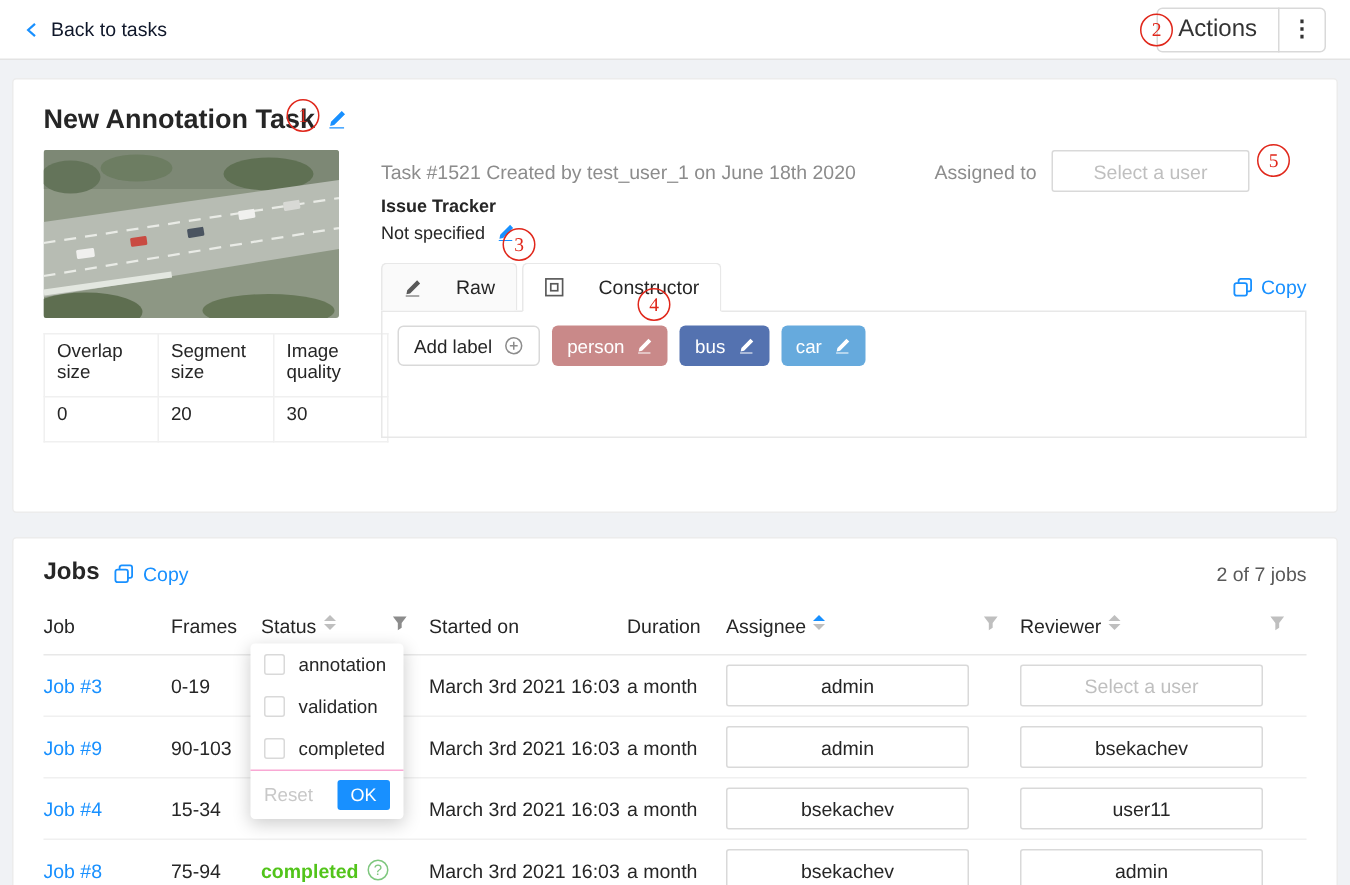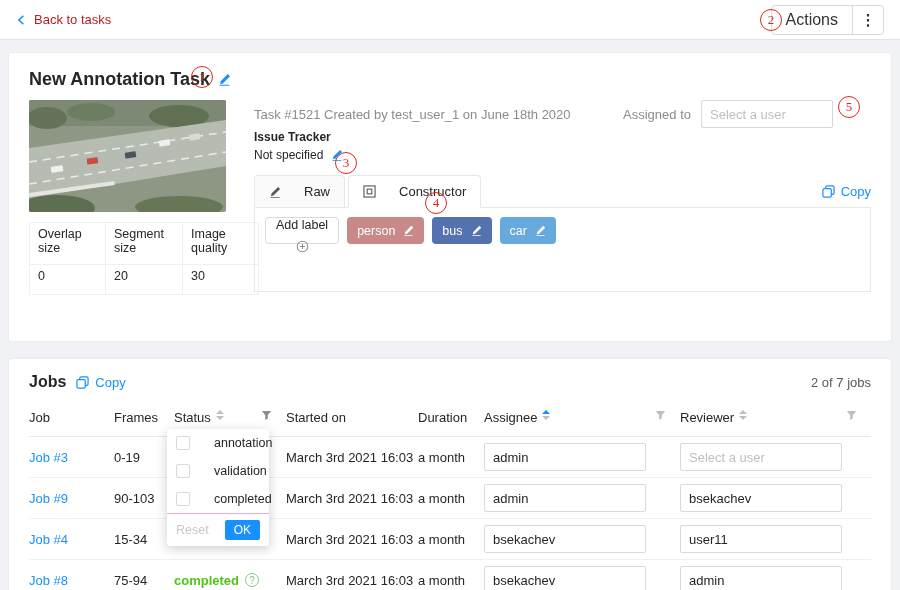--- a/index.html
+++ b/index.html
@@ -4,21 +4,21 @@
 <style>
   * { box-sizing: border-box; margin: 0; padding: 0; }
   html,body { width:900px; height:590px; }
   body { font-family: "Liberation Sans", sans-serif; background:#f0f2f5; }
   .page { position:relative; width:900px; height:590px; overflow:hidden; }
 
   
   .topbar { position:absolute; left:0; top:0; width:900px; height:40px; background:#fff;
             border-bottom:1px solid #e3e3e3; display:flex; align-items:center;
             justify-content:space-between; padding:0 16px; }
-  .back { color:#b91c1c; font-size:13px; display:flex; align-items:center; gap:7px;
+  .back { color:#0f172a; font-size:13px; display:flex; align-items:center; gap:7px;
           text-decoration:none; cursor:pointer; }
   .actions-group { display:flex; }
   .btn { height:30px; background:#fff; border:1px solid #d9d9d9; font-size:16px;
          color:#333; cursor:pointer; font-family:inherit; }
   .btn.actions { border-radius:4px 0 0 4px; padding:0 14px; }
   .btn.dots { border-radius:0 4px 4px 0; width:32px; margin-left:-1px; font-weight:bold;
               font-size:15px; line-height:1; }
 
   
   .card { position:absolute; left:8px; width:884px; background:#fff;
@@ -38,41 +38,41 @@
           font-size:12.5px; font-weight:400; color:#262626; vertical-align:top; }
   .params th { height:42px; width:66px; }
   .params td { height:30px; }
 
   .task-right { flex:1; padding-left:28px; display:flex; flex-direction:column; }
   .meta-row { display:flex; justify-content:space-between; align-items:center; }
   .meta-text { color:#8c8c8c; font-size:13px; }
   .assigned { display:flex; align-items:center; gap:10px; color:#8c8c8c; font-size:13px;
               margin-right:38px; }
   .txt-input { height:28px; border:1px solid #d9d9d9; border-radius:2px; padding:0 8px;
-               font-size:13px; color:#262626; font-family:inherit; background:#fff; }
+               font-size:13px; color:#262626; font-family:inherit; background:#fff;text-align:center; }
   .txt-input::placeholder { color:#bfbfbf; }
   .assigned .txt-input { width:132px; }
 
   .issue { margin-top:2px; font-size:12px; }
   .issue-label { font-weight:700; color:#262626; margin-bottom:4px; }
   .issue-value { color:#262626; display:flex; align-items:center; gap:8px; }
 
   .tabs { margin-top:13px; }
   .tabs-bar { display:flex; align-items:flex-end; border-bottom:1px solid #e8e8e8; }
   .tab { display:flex; align-items:center; gap:23px; padding:8px 14px; font-size:13px;
          color:#262626; background:#fafafa; border:1px solid #e8e8e8; border-bottom:none;
          border-radius:4px 4px 0 0; margin-right:3px; cursor:pointer; }
   .tab.active { background:#fff; margin-bottom:-1px; border-bottom:1px solid #fff; }
   .copy-link { margin-left:auto; color:#1890ff; font-size:13px; display:flex;
                align-items:center; gap:6px; cursor:pointer; padding-bottom:8px; }
   .tab-content { border:1px solid #e8e8e8; border-top:none; height:84px; padding:9px 10px;
                  display:flex; align-items:flex-start; gap:8px; }
   .add-label { display:flex; align-items:center; gap:8px; height:27px; padding:0 10px;
                background:#fff; border:1px solid #d9d9d9; border-radius:4px;
-               font-size:12.5px; color:#262626; cursor:pointer; font-family:inherit;flex-direction:column; }
+               font-size:12.5px; color:#262626; cursor:pointer; font-family:inherit; }
   .badge { display:flex; align-items:center; gap:8px; height:27px; padding:0 10px;
            border-radius:4px; color:#fff; font-size:12.5px; cursor:pointer; }
   .badge.person { background:#c98989; }
   .badge.bus { background:#5472b0; }
   .badge.car { background:#66aadd; }
   .badge .edit-ic { color:#fff; }
 
   
   .jobs-header { display:flex; align-items:center; gap:10px; }
   .jobs-title { font-size:16px; font-weight:700; color:#262626; }
@@ -94,21 +94,21 @@
   .cell-input { width:162px; }
   .status-completed { color:#52c41a; font-weight:700; display:flex; align-items:center; gap:6px; }
   .qmark { width:14px; height:14px; border:1px solid #7ec77e; border-radius:50%; color:#7ec77e;
            font-size:10px; display:inline-flex; align-items:center; justify-content:center;
            font-weight:400; cursor:pointer; }
 
   
   .filter-dd { position:absolute; left:167px; top:429px; width:102px; background:#fff;
                border-radius:3px; box-shadow:0 3px 12px rgba(0,0,0,.2); z-index:6;
                font-size:12.5px; color:#262626; }
-  .dd-item { display:flex; align-items:center; gap:24px; padding:7px 9px; cursor:pointer; }
+  .dd-item { display:flex; align-items:center; gap:9px; padding:7px 9px; cursor:pointer; }
   .cb { width:14px; height:14px; border:1px solid #d9d9d9; border-radius:2px; background:#fff; flex:none; }
   .dd-footer { display:flex; justify-content:space-between; align-items:center;
                border-top:1px solid #f9a8d4; padding:6px 9px; }
   .dd-reset { color:#c8c8c8; font-size:12.5px; cursor:default; }
   .dd-ok { background:#1890ff; color:#fff; border:none; border-radius:2px; font-size:12px;
            padding:3px 9px; cursor:pointer; font-family:inherit; }
 
   
   .marker { position:absolute; width:22px; height:22px; border:1.7px solid #e0271b;
             border-radius:50%; color:#e0271b; font-size:13px; display:flex;

